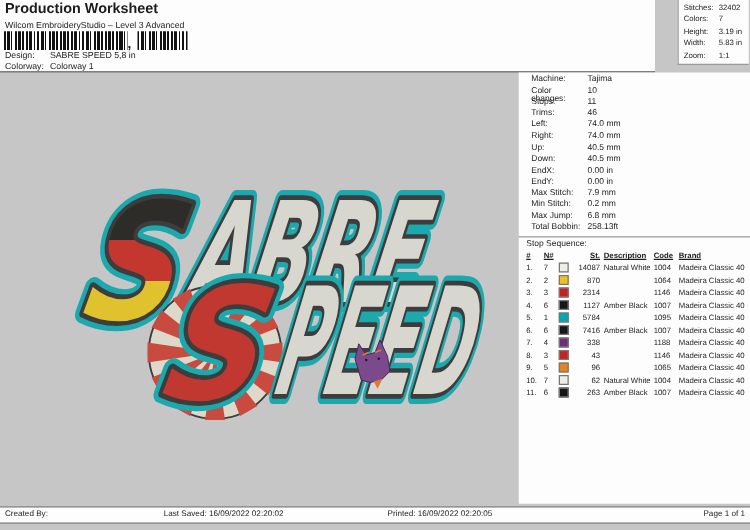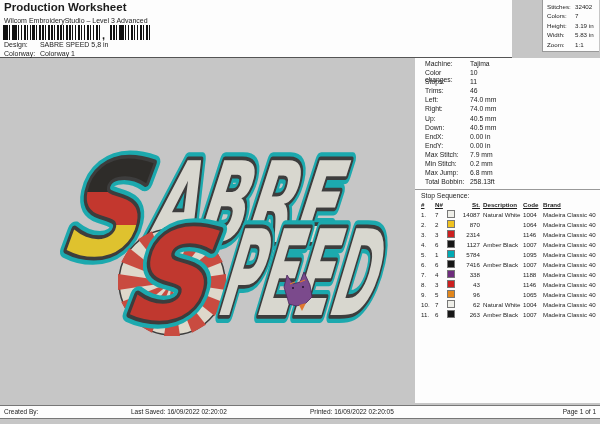--- a/index.html
+++ b/index.html
@@ -2,21 +2,21 @@
 <html><head>
 <meta charset="utf-8">
 <style>
   html,body{margin:0;padding:0;background:#9a9a9a;}
   #root{
     position:relative;width:600px;height:424px;overflow:hidden;
     background:#c6c6c6;font-family:"Liberation Sans",sans-serif;color:#1c1c1c;
     -webkit-font-smoothing:antialiased;
   }
   
-  .header{position:absolute;left:0;top:0;width:512px;height:57px;background:#fdfdfd;border-bottom:1px solid #555;}
+  .header{position:absolute;left:0;top:0;width:512px;height:57px;background:#fdfdfd;border-bottom:1px solid #555;padding-left:12px;}
   .title{position:absolute;left:4px;top:1px;font-size:11.5px;font-weight:bold;}
   .subtitle{position:absolute;left:4px;top:16.5px;font-size:7px;color:#222;}
   .barcode{position:absolute;top:25px;height:15px;background:repeating-linear-gradient(90deg,#111 0 1.5px,transparent 1.5px 2.5px,#111 2.5px 5px,transparent 5px 6px,#111 6px 7px,transparent 7px 9px);}
   .bc1{left:3px;width:99px;}
   .bc2{left:110px;width:40px;}
   .bc-comma{position:absolute;left:102px;top:29px;font-size:11px;font-weight:bold;}
   .meta-row{position:absolute;left:4px;font-size:7px;}
   .meta-row .lbl{display:inline-block;width:34px;}
   
   .statsbox{position:absolute;left:542px;top:0;width:57px;height:52px;background:#fdfdfd;border-left:1px solid #999;border-bottom:1px solid #999;padding-top:3px;box-sizing:border-box;}

